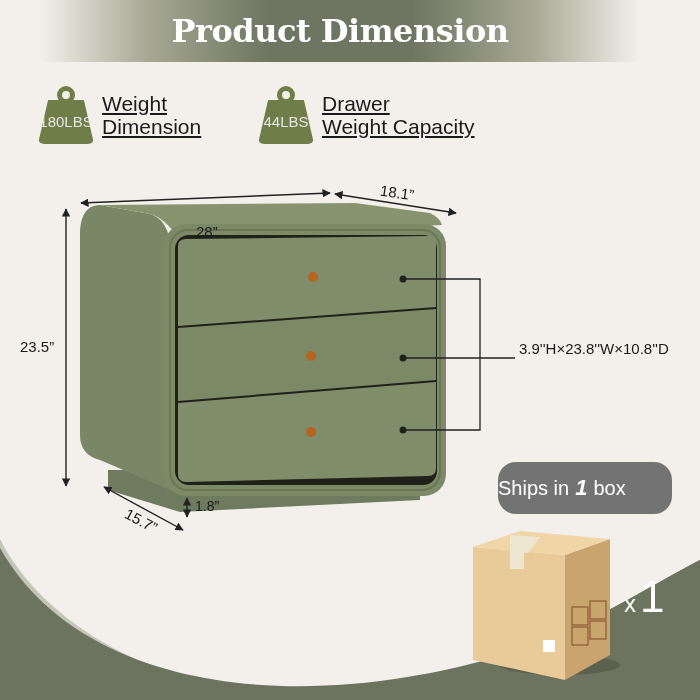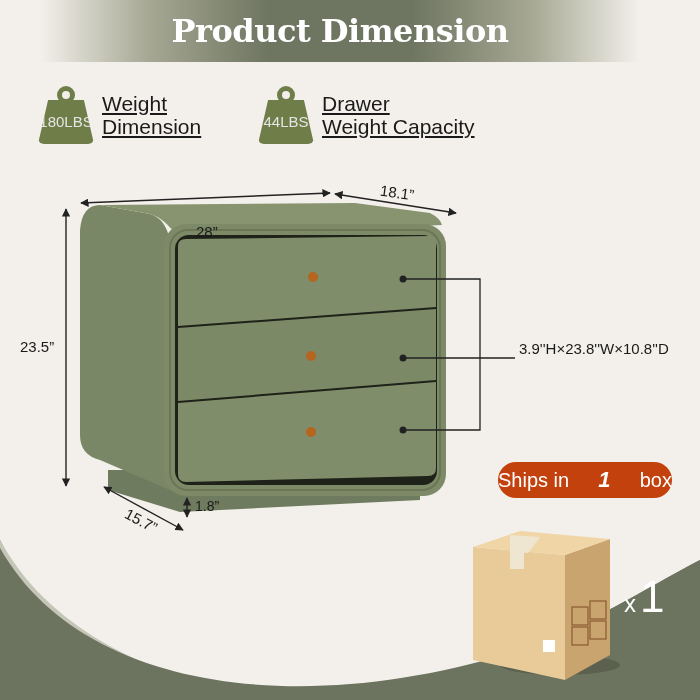--- a/index.html
+++ b/index.html
@@ -11,21 +11,21 @@
     display:flex; align-items:center; justify-content:center;
   }
   .title-text { font-family:"DejaVu Serif", serif; font-weight:bold; color:#fff; font-size:32px; letter-spacing:-0.5px;text-align:center; }
   .spec { display:flex; align-items:center; }
   .weight-icon { position:relative; width:56px; height:58px; }
   .weight-ring { position:absolute; left:19px; top:0; width:18px; height:18px; border-radius:50%; background:#6f7d48; }
   .weight-ring::after { content:""; position:absolute; left:5px; top:5px; width:8px; height:8px; border-radius:50%; background:#f3f0eb; }
   .weight-body { position:absolute; left:0; top:14px; width:56px; height:44px; background:#6f7d48; clip-path: polygon(18% 0, 82% 0, 100% 100%, 0 100%); border-radius:6px; display:flex; flex-direction:row; align-items:center; justify-content:center; color:#e5e5e5; font-size:15px; line-height:16px; }
   .spec-label { margin-left:8px; font-size:21px; line-height:23px; color:#1a1a1a;text-decoration:underline; }
   .dim { font-size:15px; color:#1a1a1a; }
-  .pill { left:498px; top:462px; width:174px; height:36px; border-radius:18px; background:#c2410c; color:#fff; font-size:20px; display:flex; align-items:center; justify-content:space-between; }
+  .pill { left:498px; top:462px; width:174px; height:52px; border-radius:18px; background:#737373; color:#fff; font-size:20px; display:flex; align-items:center; justify-content:flex-start; }
   .pill b { font-style:italic; margin:0 6px; font-size:22px; }
   .drawer-note { left:519px; top:339px; font-size:15px; line-height:20px; color:#1a1a1a; }
   .xqty { left:624px; top:572px; color:#fff; font-size:24px; }
   .xqty span { font-size:44px; margin-left:4px; }
 </style>
 </head>
 <body>
 
 <svg class="abs" style="left:0;top:0" width="700" height="700" viewBox="0 0 700 700">
   <path d="M0 540 C 80 700, 300 730, 520 650 C 600 620, 660 580, 700 560 L700 700 L0 700 Z" fill="#6c735e"></path>

